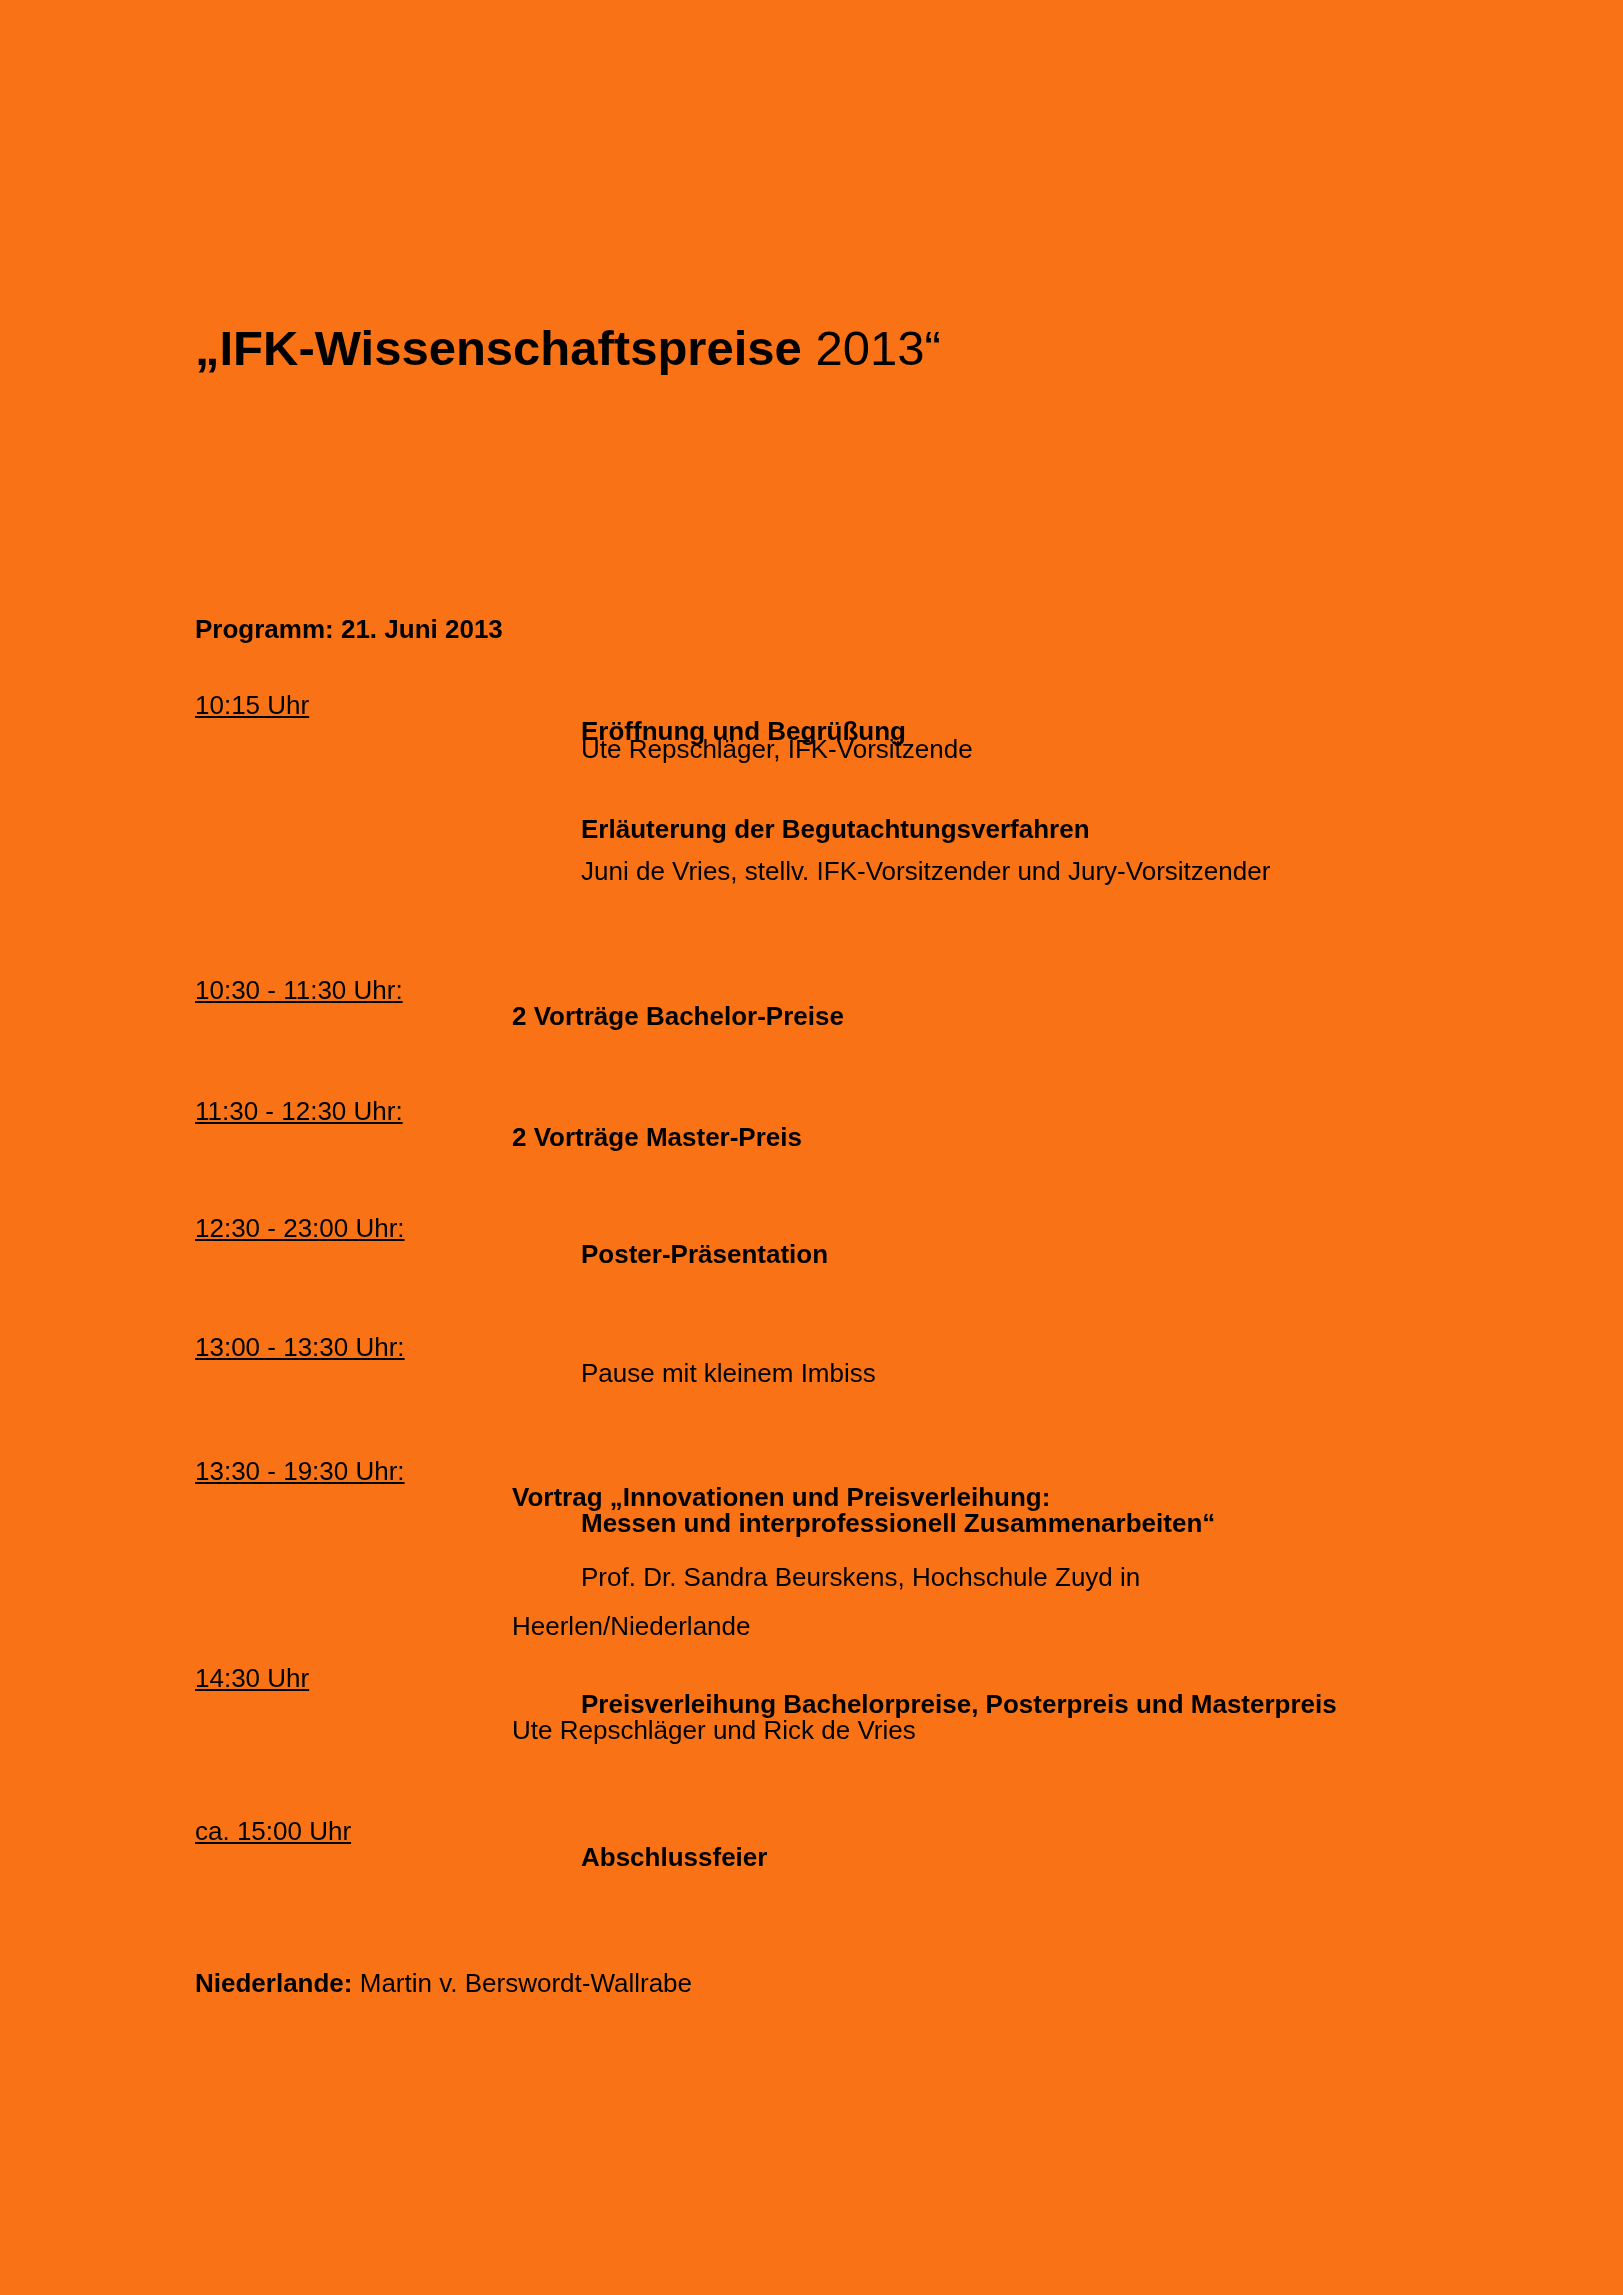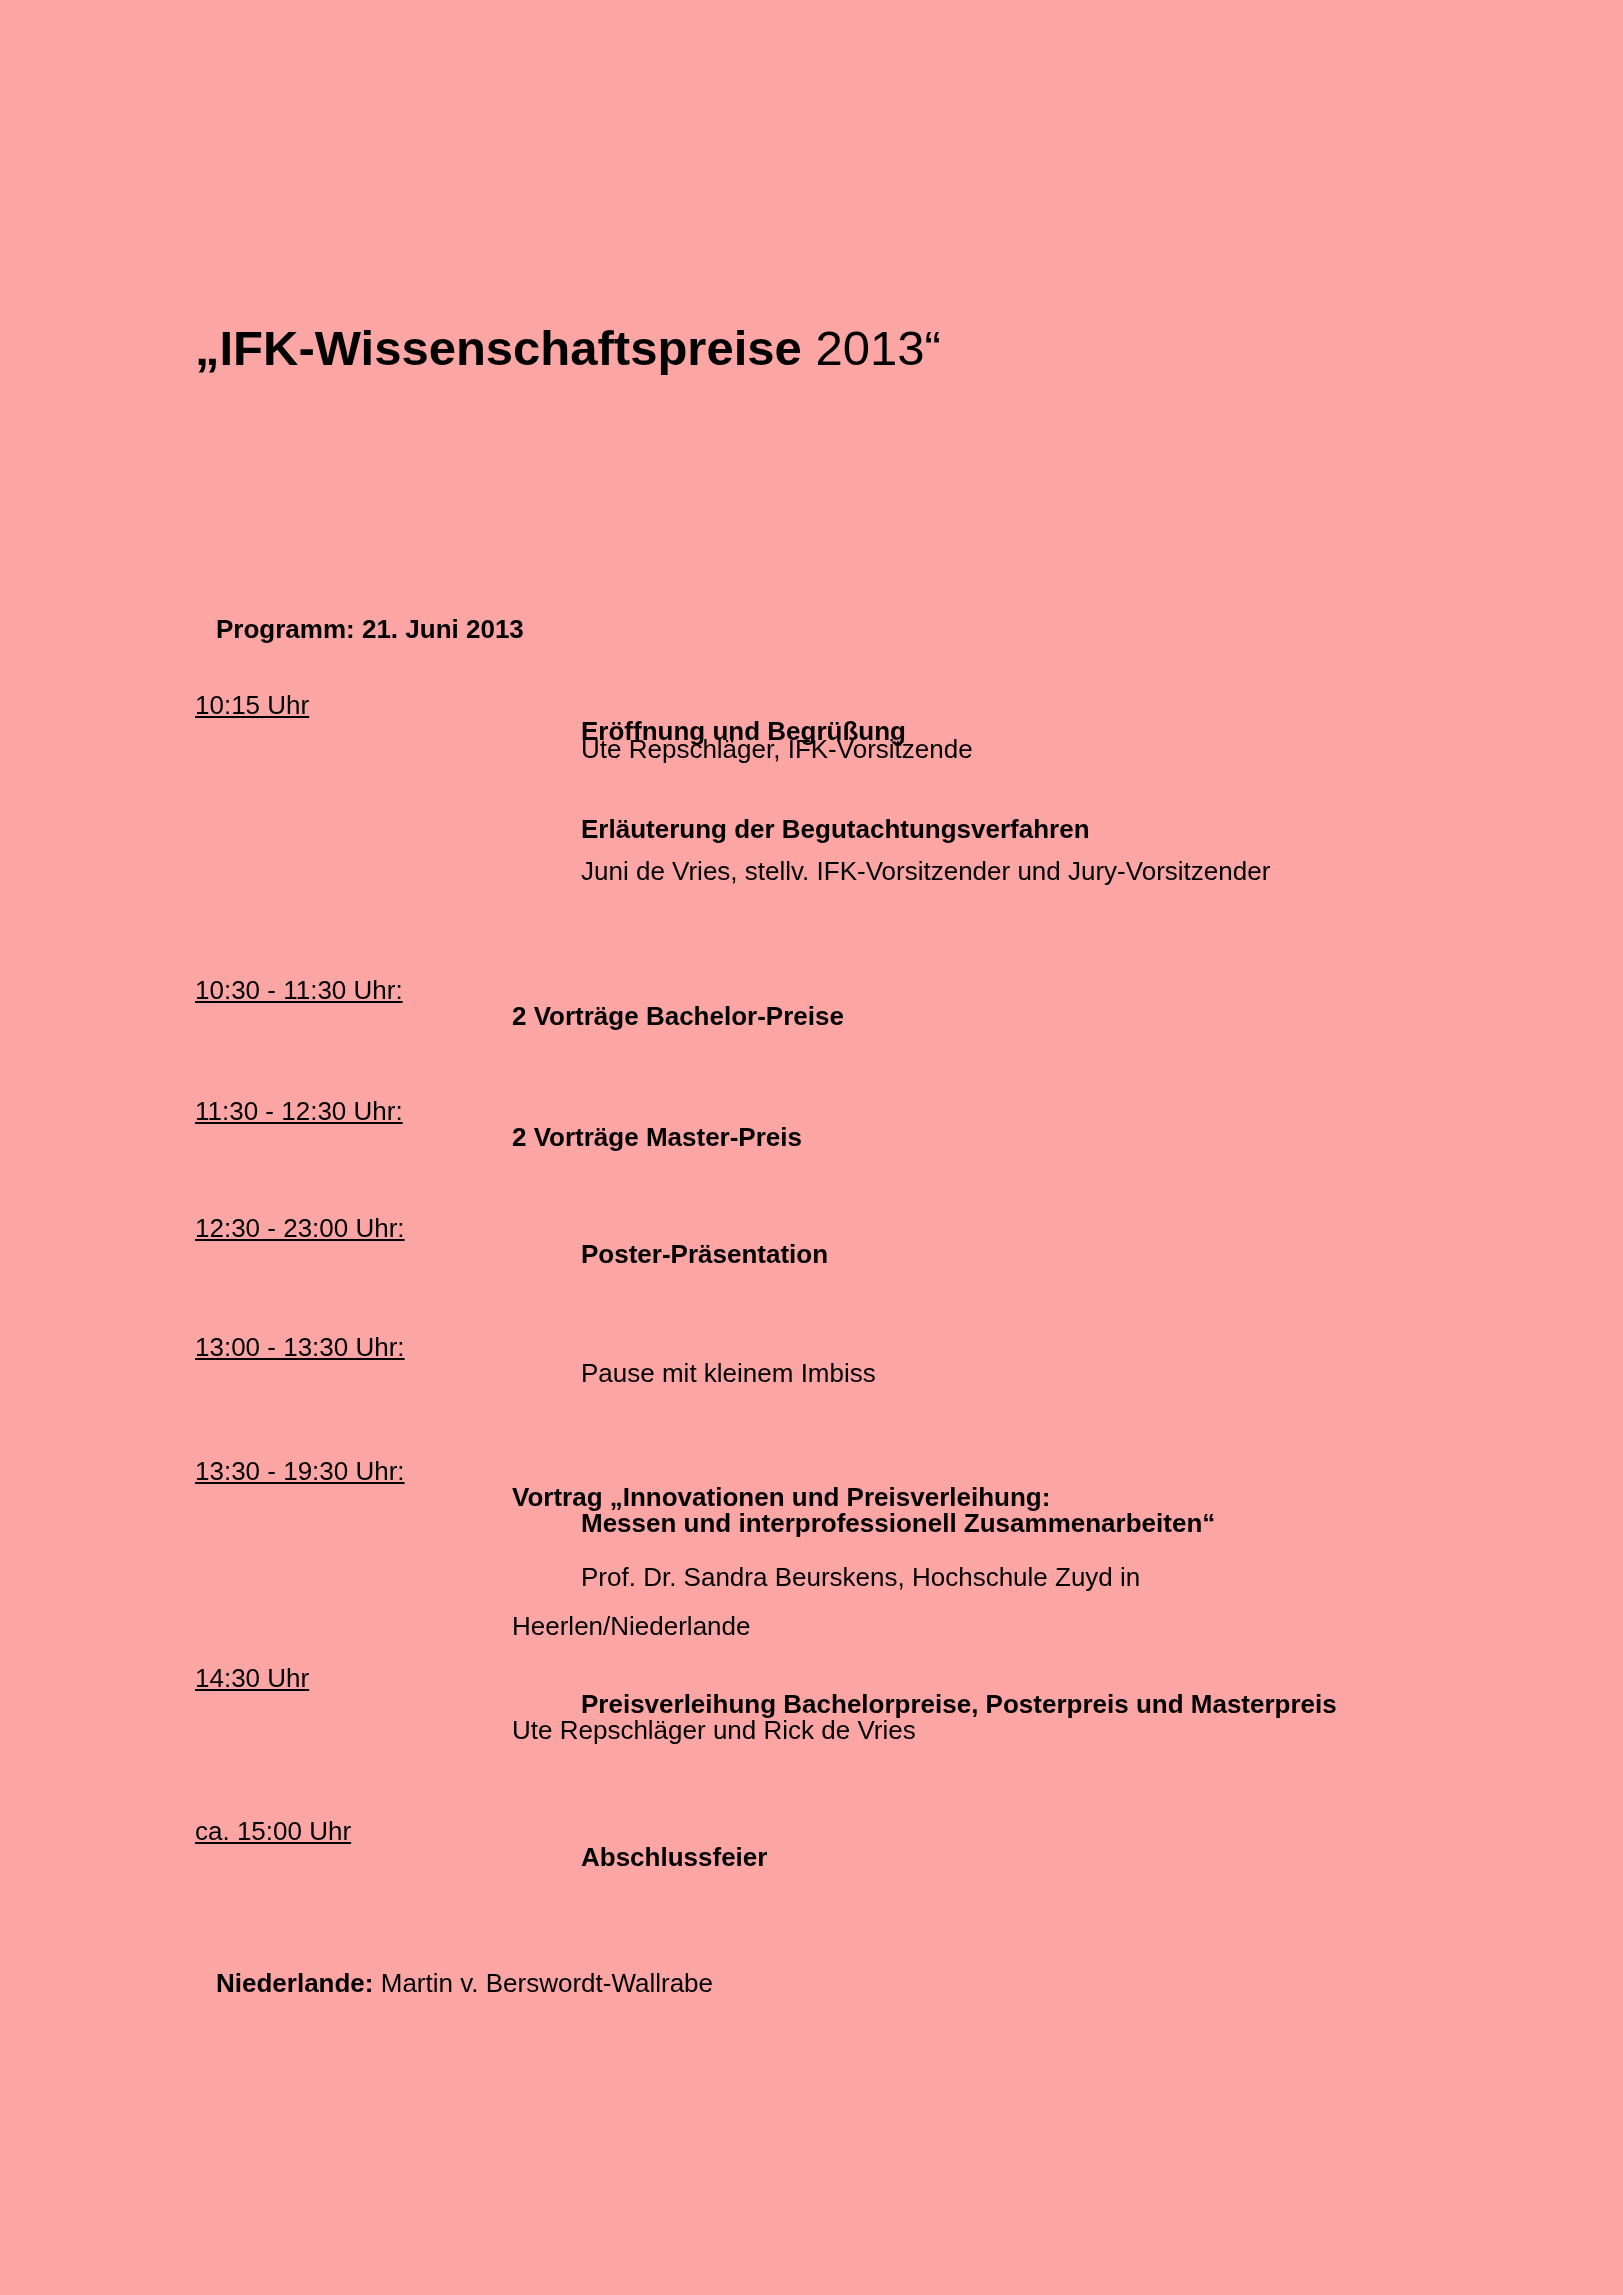--- a/index.html
+++ b/index.html
@@ -5,21 +5,21 @@
 <style>
   html, body {
     margin: 0;
     padding: 0;
     background: #ffffff;
   }
   .page {
     position: relative;
     width: 1623px;
     height: 2295px;
-    background: #fca5a5;
+    background: #f97316;
     color: #000000;
     font-family: "Liberation Sans", "DejaVu Sans", sans-serif;
     overflow: hidden;
   }
   .line {
     position: absolute;
     left: 0;
     width: 100%;
     height: 0;
     font-size: 26px;
@@ -31,21 +31,21 @@
     font-size: 49px;
     line-height: 1;
     margin: 0;
     font-weight: normal;
   }
   .b { font-weight: bold; }
   
   .t  { position: absolute; left: 195px; text-decoration: underline; }
   .c3 { position: absolute; left: 512px; }
   .c4 { position: absolute; left: 581px; }
-  .m  { position: absolute; left: 195px; margin-left: 21px; }
+  .m  { position: absolute; left: 195px; }
 </style>
 </head>
 <body>
 
 <div class="page">
 
   <h1 class="line title" style="top:324px; left:195px;"><span class="b">„IFK-Wissenschaftspreise</span><span> 2013“</span></h1>
 
   <div class="line" style="top:590px;">
     <span class="m b">Programm: 21. Juni 2013</span>

